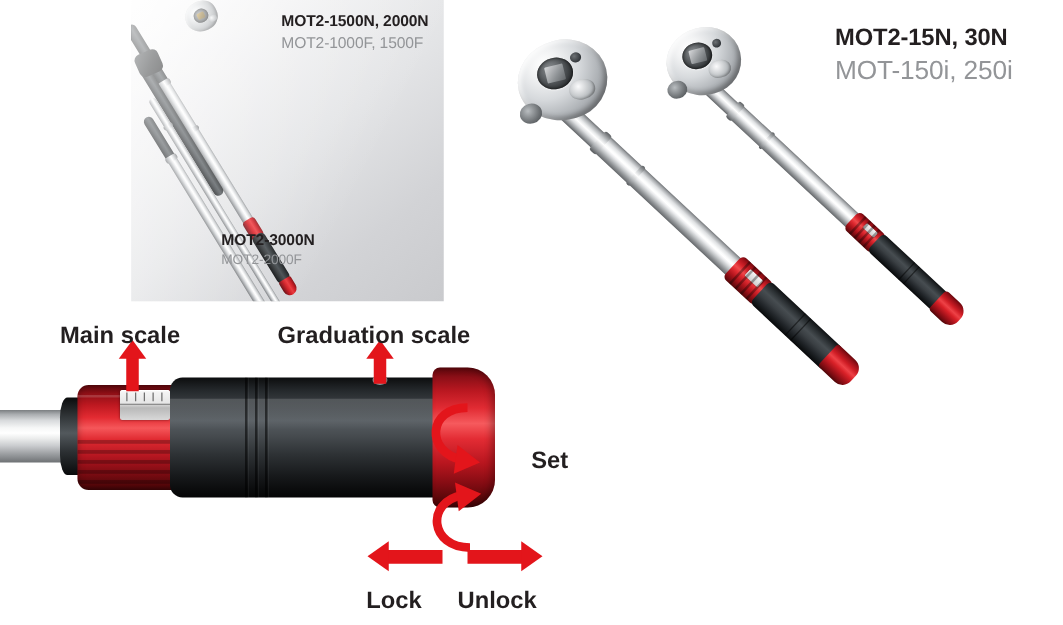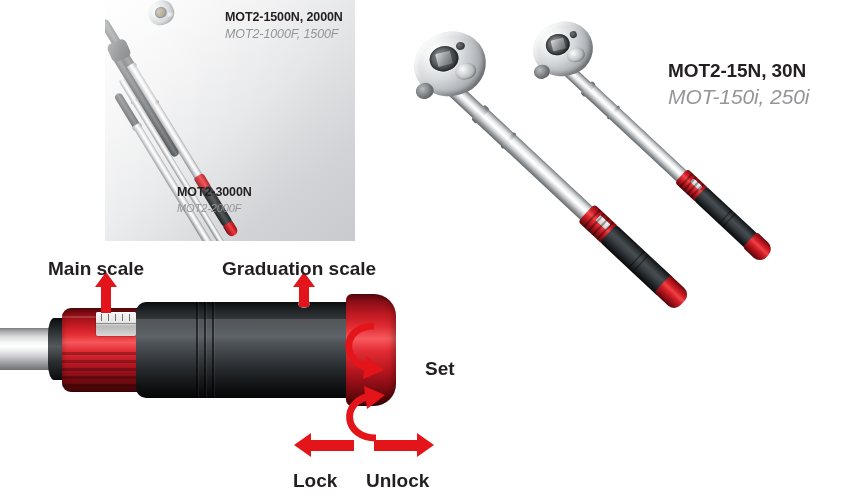--- a/index.html
+++ b/index.html
@@ -506,23 +506,23 @@
   #label-unlock       { left: 366px; top: 470px; font-size: 19px; }
 
   .prodlabel { position: absolute; }
   #prod-a { left: 225px; top: 10px; }
   #prod-a .lbl-bold { font-size: 12.5px; }
   #prod-a .lbl-gray { font-size: 12.5px; }
   #prod-b { left: 177px; top: 185px; }
   #prod-b .lbl-bold { font-size: 12.5px; }
   #prod-b .lbl-gray { font-size: 11px; }
   #prod-c { left: 668px; top: 20px; }
-  #prod-c .lbl-bold { font-size: 19px; margin-top: 40px; }
+  #prod-c .lbl-bold { font-size: 19px; }
   #prod-c .lbl-gray { font-size: 21px; }
-  .prodlabel .l2 { margin-top: 3px; font-style: italic; }
+  .prodlabel .l2 { margin-top: 3px; }
 </style>
 </head>
 <body>
 
 <div class="stage">
 
   <div id="panel-long">
 
     <div class="longwrench" style="left:-2px; top:16px; width:252px; height:9px; transform: rotate(58.5deg);">
       <div class="lw-bar dark" style="width:58px;"></div>

